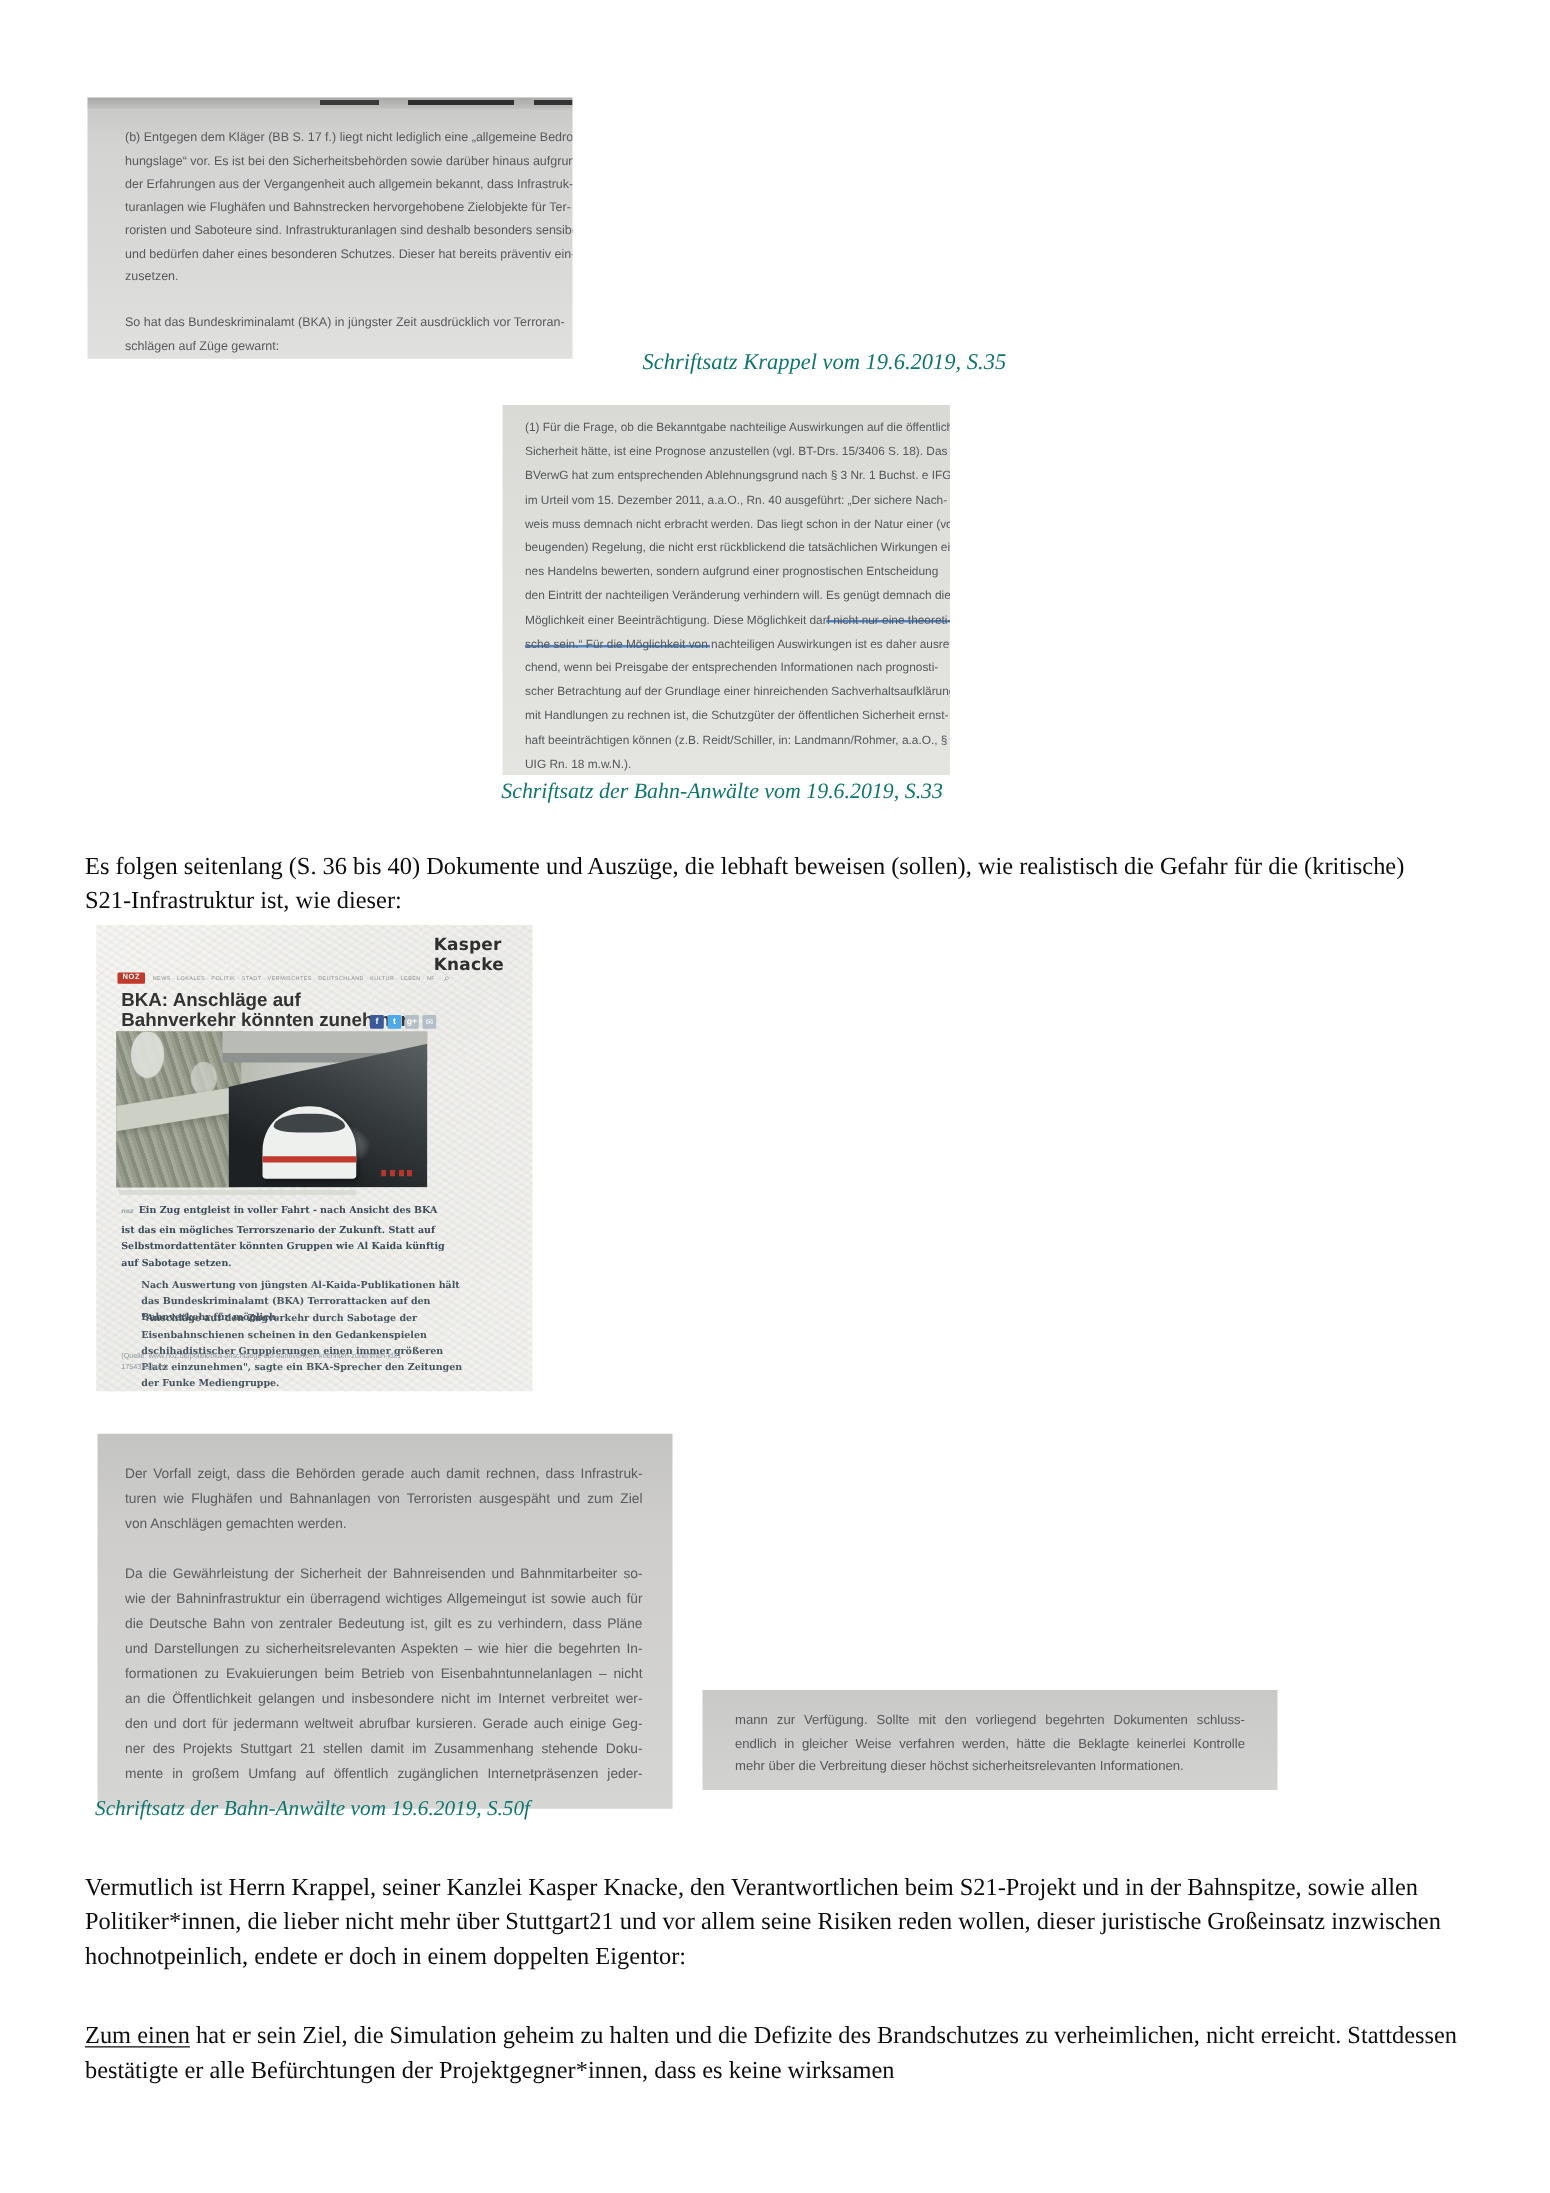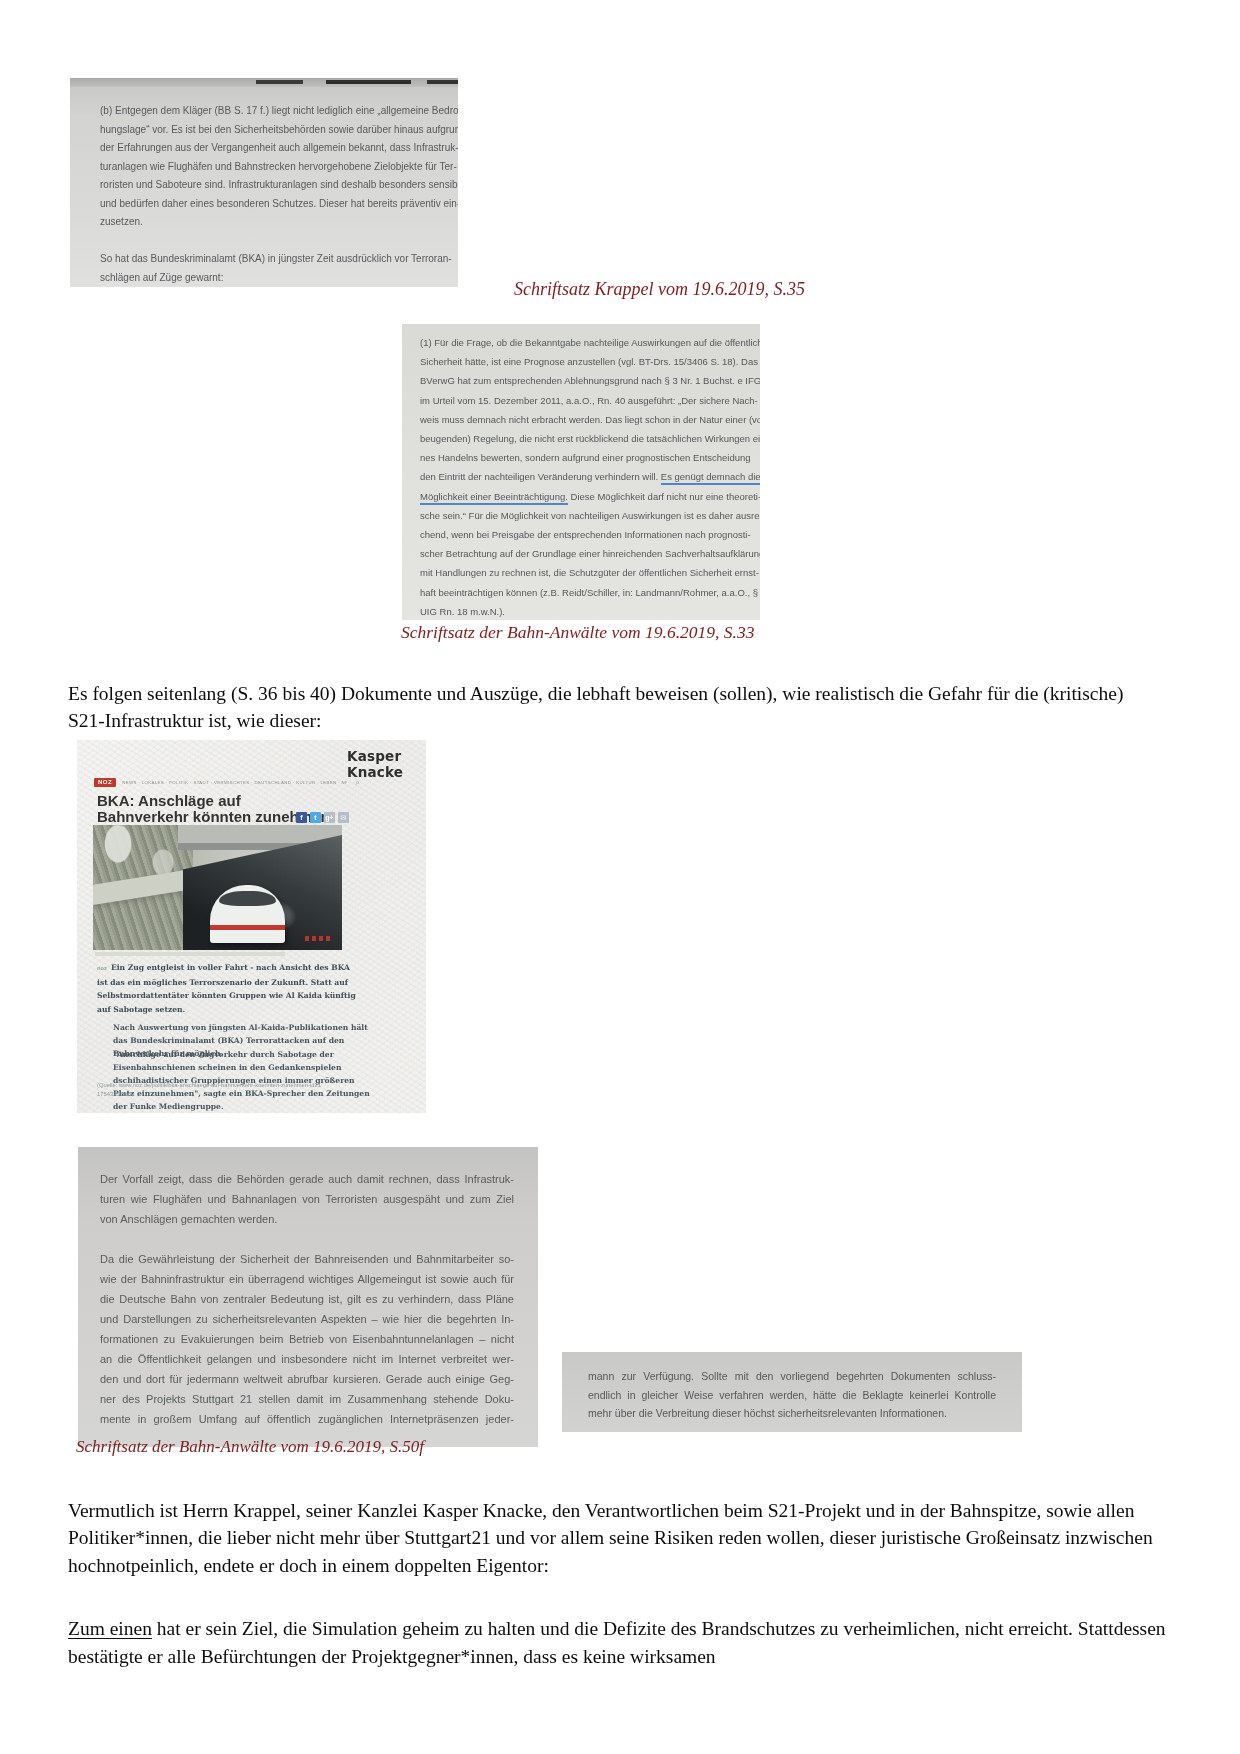--- a/index.html
+++ b/index.html
@@ -5,21 +5,21 @@
   html,body{margin:0;padding:0;background:#ffffff;}
   .page{position:relative;width:1240px;height:1754px;background:#ffffff;overflow:hidden;
         font-family:"Liberation Serif",serif;}
 
   
   .scan{position:absolute;overflow:hidden;color:#57595c;
         font-family:"Liberation Sans","DejaVu Sans",sans-serif;}
   .scan-line{text-align:justify;text-align-last:justify;white-space:nowrap;}
   .scan-line.noj{text-align-last:left;}
   .scan-line.blank{opacity:0;}
-  .u-blue{border-bottom:2px solid #4f86c6;padding-bottom:1px;}
+  .u-blue{border-bottom:2px solid #4f86c6;padding-bottom:14px;}
 
   .scan1{left:70px;top:78px;width:388px;height:209px;
          background:linear-gradient(180deg,#c6c6c4 0%,#d3d3d1 18%,#d9d9d7 60%,#e0e0de 100%);
          padding:24px 26px 0 30px;box-sizing:border-box;
          font-size:10px;line-height:18.5px;}
   .scan1-edge{position:absolute;left:0;top:0;width:100%;height:9px;
          background:linear-gradient(180deg,#a9a9a7,#c0c0be);}
   .scan1-edge:after{content:"";position:absolute;left:0;top:2px;height:4px;width:100%;
          background:linear-gradient(90deg,transparent 0 48%,#3a3a3a 48% 60%,transparent 60% 66%,#2e2e2e 66% 88%,transparent 88% 92%,#333 92% 100%);}
 
@@ -32,21 +32,21 @@
          background:linear-gradient(180deg,#c4c4c2 0%,#cecdcb 25%,#d5d5d3 100%);
          padding:22px 24px 0 22px;box-sizing:border-box;
          font-size:11px;line-height:20px;color:#595b5e;margin-top:15px;}
 
   .scan4{left:562px;top:1352px;width:460px;height:80px;
          background:linear-gradient(180deg,#c9c9c7 0%,#d2d2d0 100%);
          padding:15px 26px 0 26px;box-sizing:border-box;
          font-size:10.5px;line-height:18.5px;color:#55585b;}
 
   
-  .caption{position:absolute;font-style:italic;color:#7f1d1d;white-space:nowrap;}
+  .caption{position:absolute;font-style:italic;color:#0f766e;white-space:nowrap;}
   .caption1{left:514px;top:279px;font-size:18px;}
   .caption2{left:401px;top:622px;font-size:17.5px;}
   .caption3{left:76px;top:1437px;font-size:17px;}
 
   
   .body-para{position:absolute;color:#0d0d0d;font-size:19.5px;line-height:27px;text-align:left;}
   .para1{left:68px;top:660px;width:1090px;}
   .para2{left:68px;top:1477px;width:1108px;line-height:27.5px;}
   .para3{left:68px;top:1583px;width:1108px;line-height:27.5px;margin-top:32px;}
   .u-black{text-decoration:underline;text-underline-offset:3px;}

